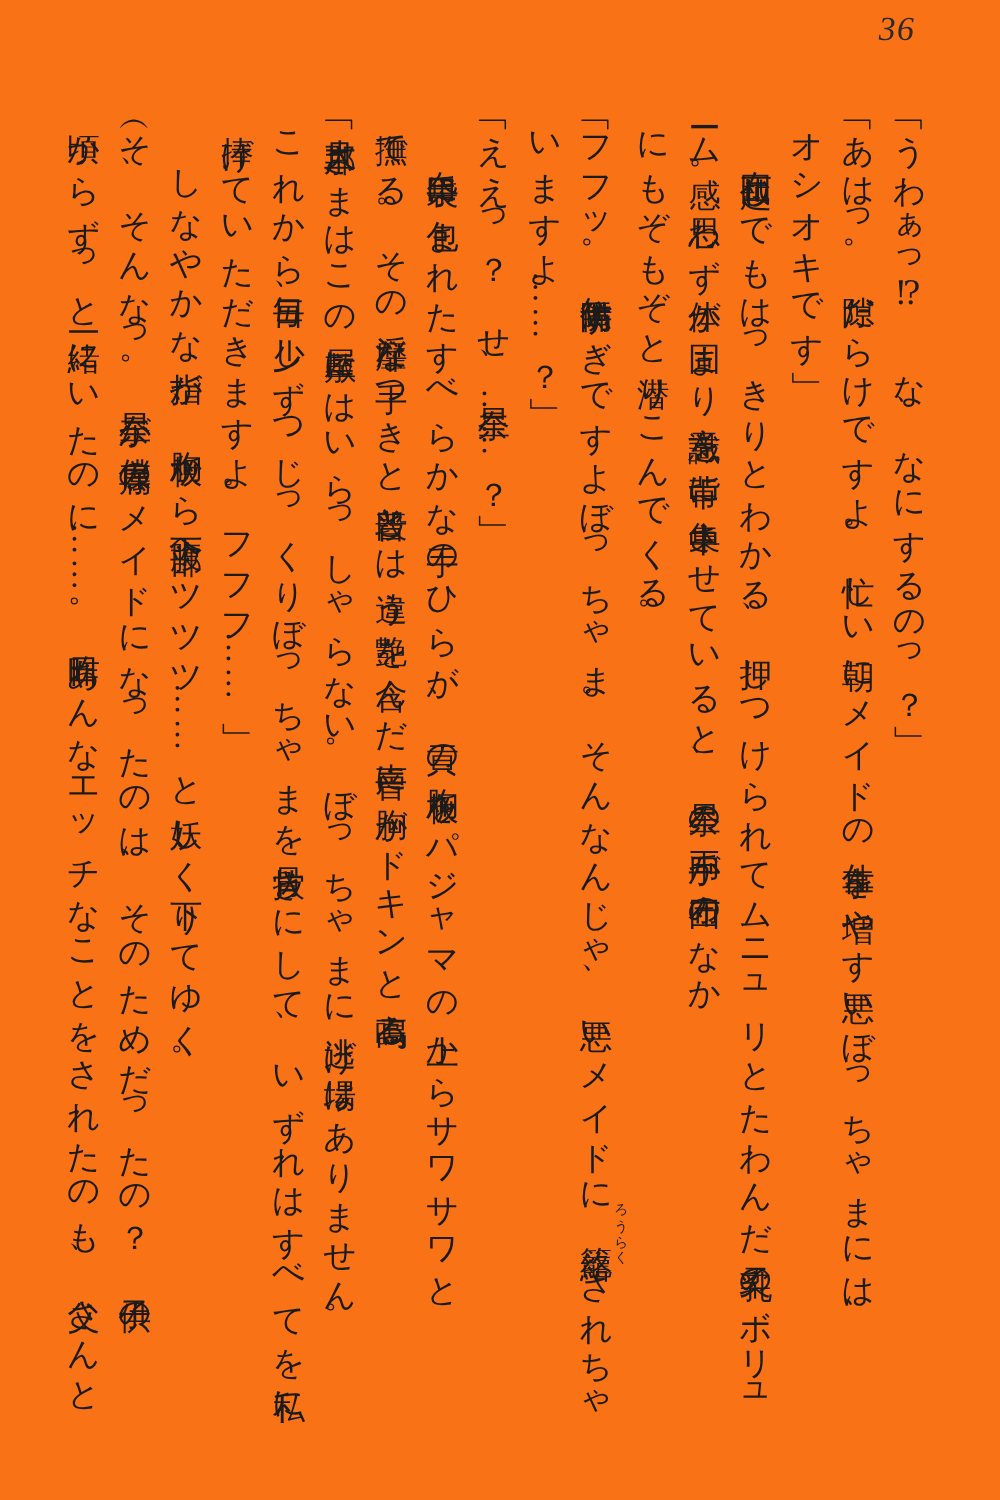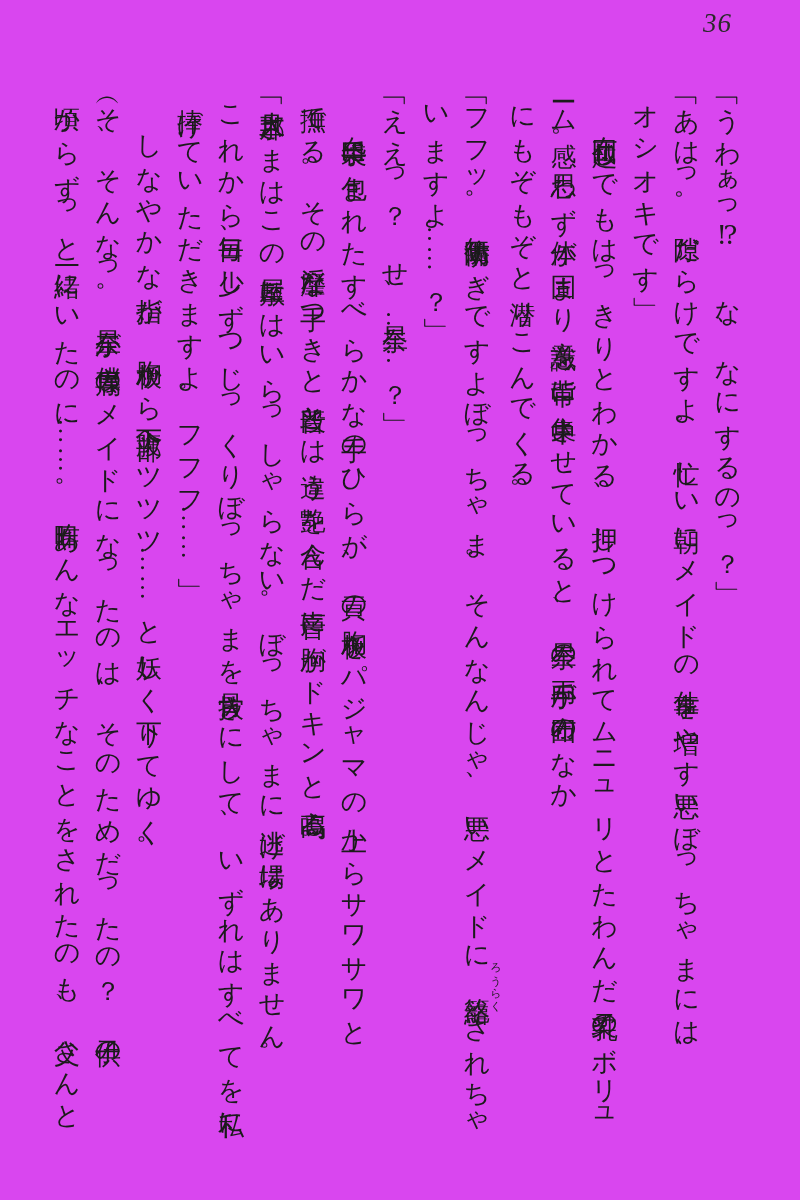--- a/index.html
+++ b/index.html
@@ -4,21 +4,21 @@
 <style>
   html, body { margin: 0; padding: 0; }
   body {
     width: 800px; height: 1200px;
     background: #f6f6f4;
     font-family: "Liberation Serif", "DejaVu Serif", serif;
   }
   .page {
     position: relative;
     width: 800px; height: 1200px;
-    background: #d946ef;
+    background: #f97316;
     overflow: hidden;
   }
   .page-number {
     position: absolute;
     top: 8px; right: 68px;
     font-style: italic;
     font-size: 27px;
     color: #2a2a2a;
     letter-spacing: 1px;
   }

